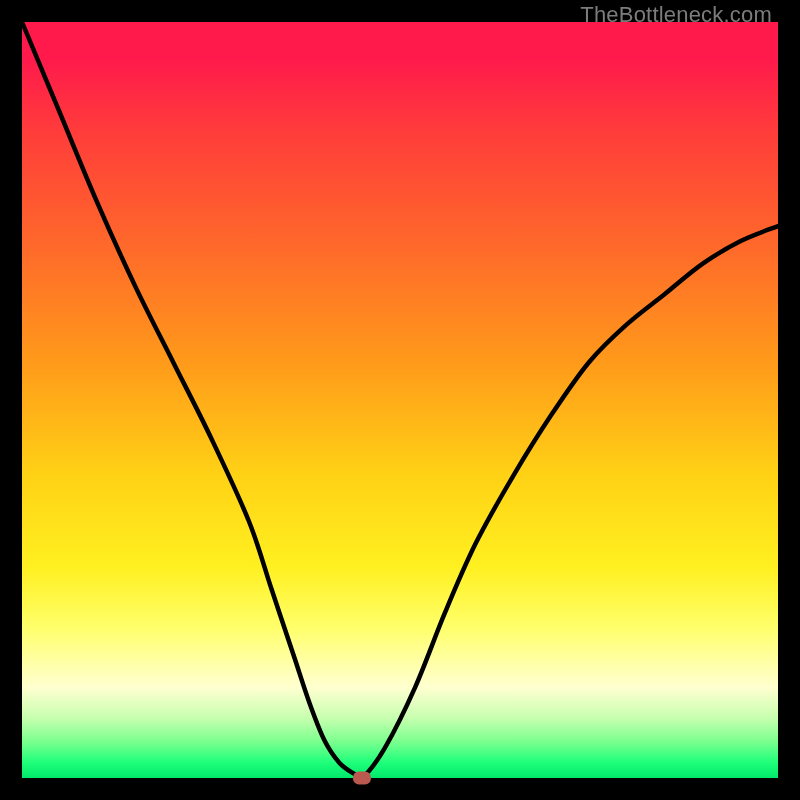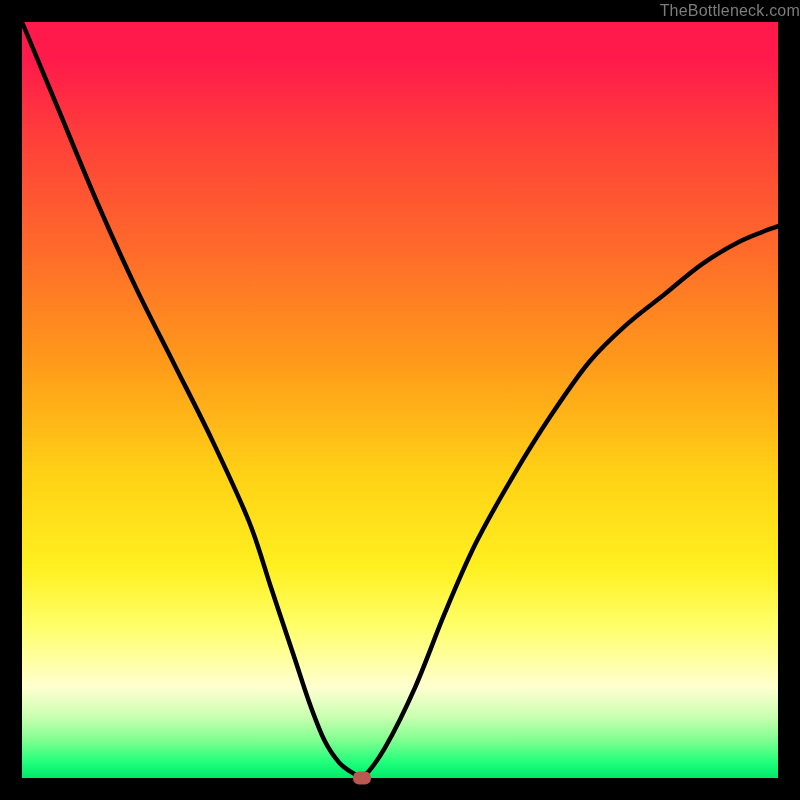--- a/index.html
+++ b/index.html
@@ -35,23 +35,23 @@
       #ffffd0 88%,
       #c8ffb0 92%,
       #80ff90 95%,
       #1eff7a 98%,
       #00e86b 100%
     );
   }
   .watermark {
     position: absolute;
     top: 2px;
-    right: 0;
+    right: 28px;
     color: #7c7c7c;
-    font-size: 16px;
+    font-size: 22px;
     font-weight: 500;
     letter-spacing: 0.2px;
     user-select: none;
   }
   svg.curve {
     position: absolute;
     left: 0;
     top: 0;
     width: 756px;
     height: 756px;

